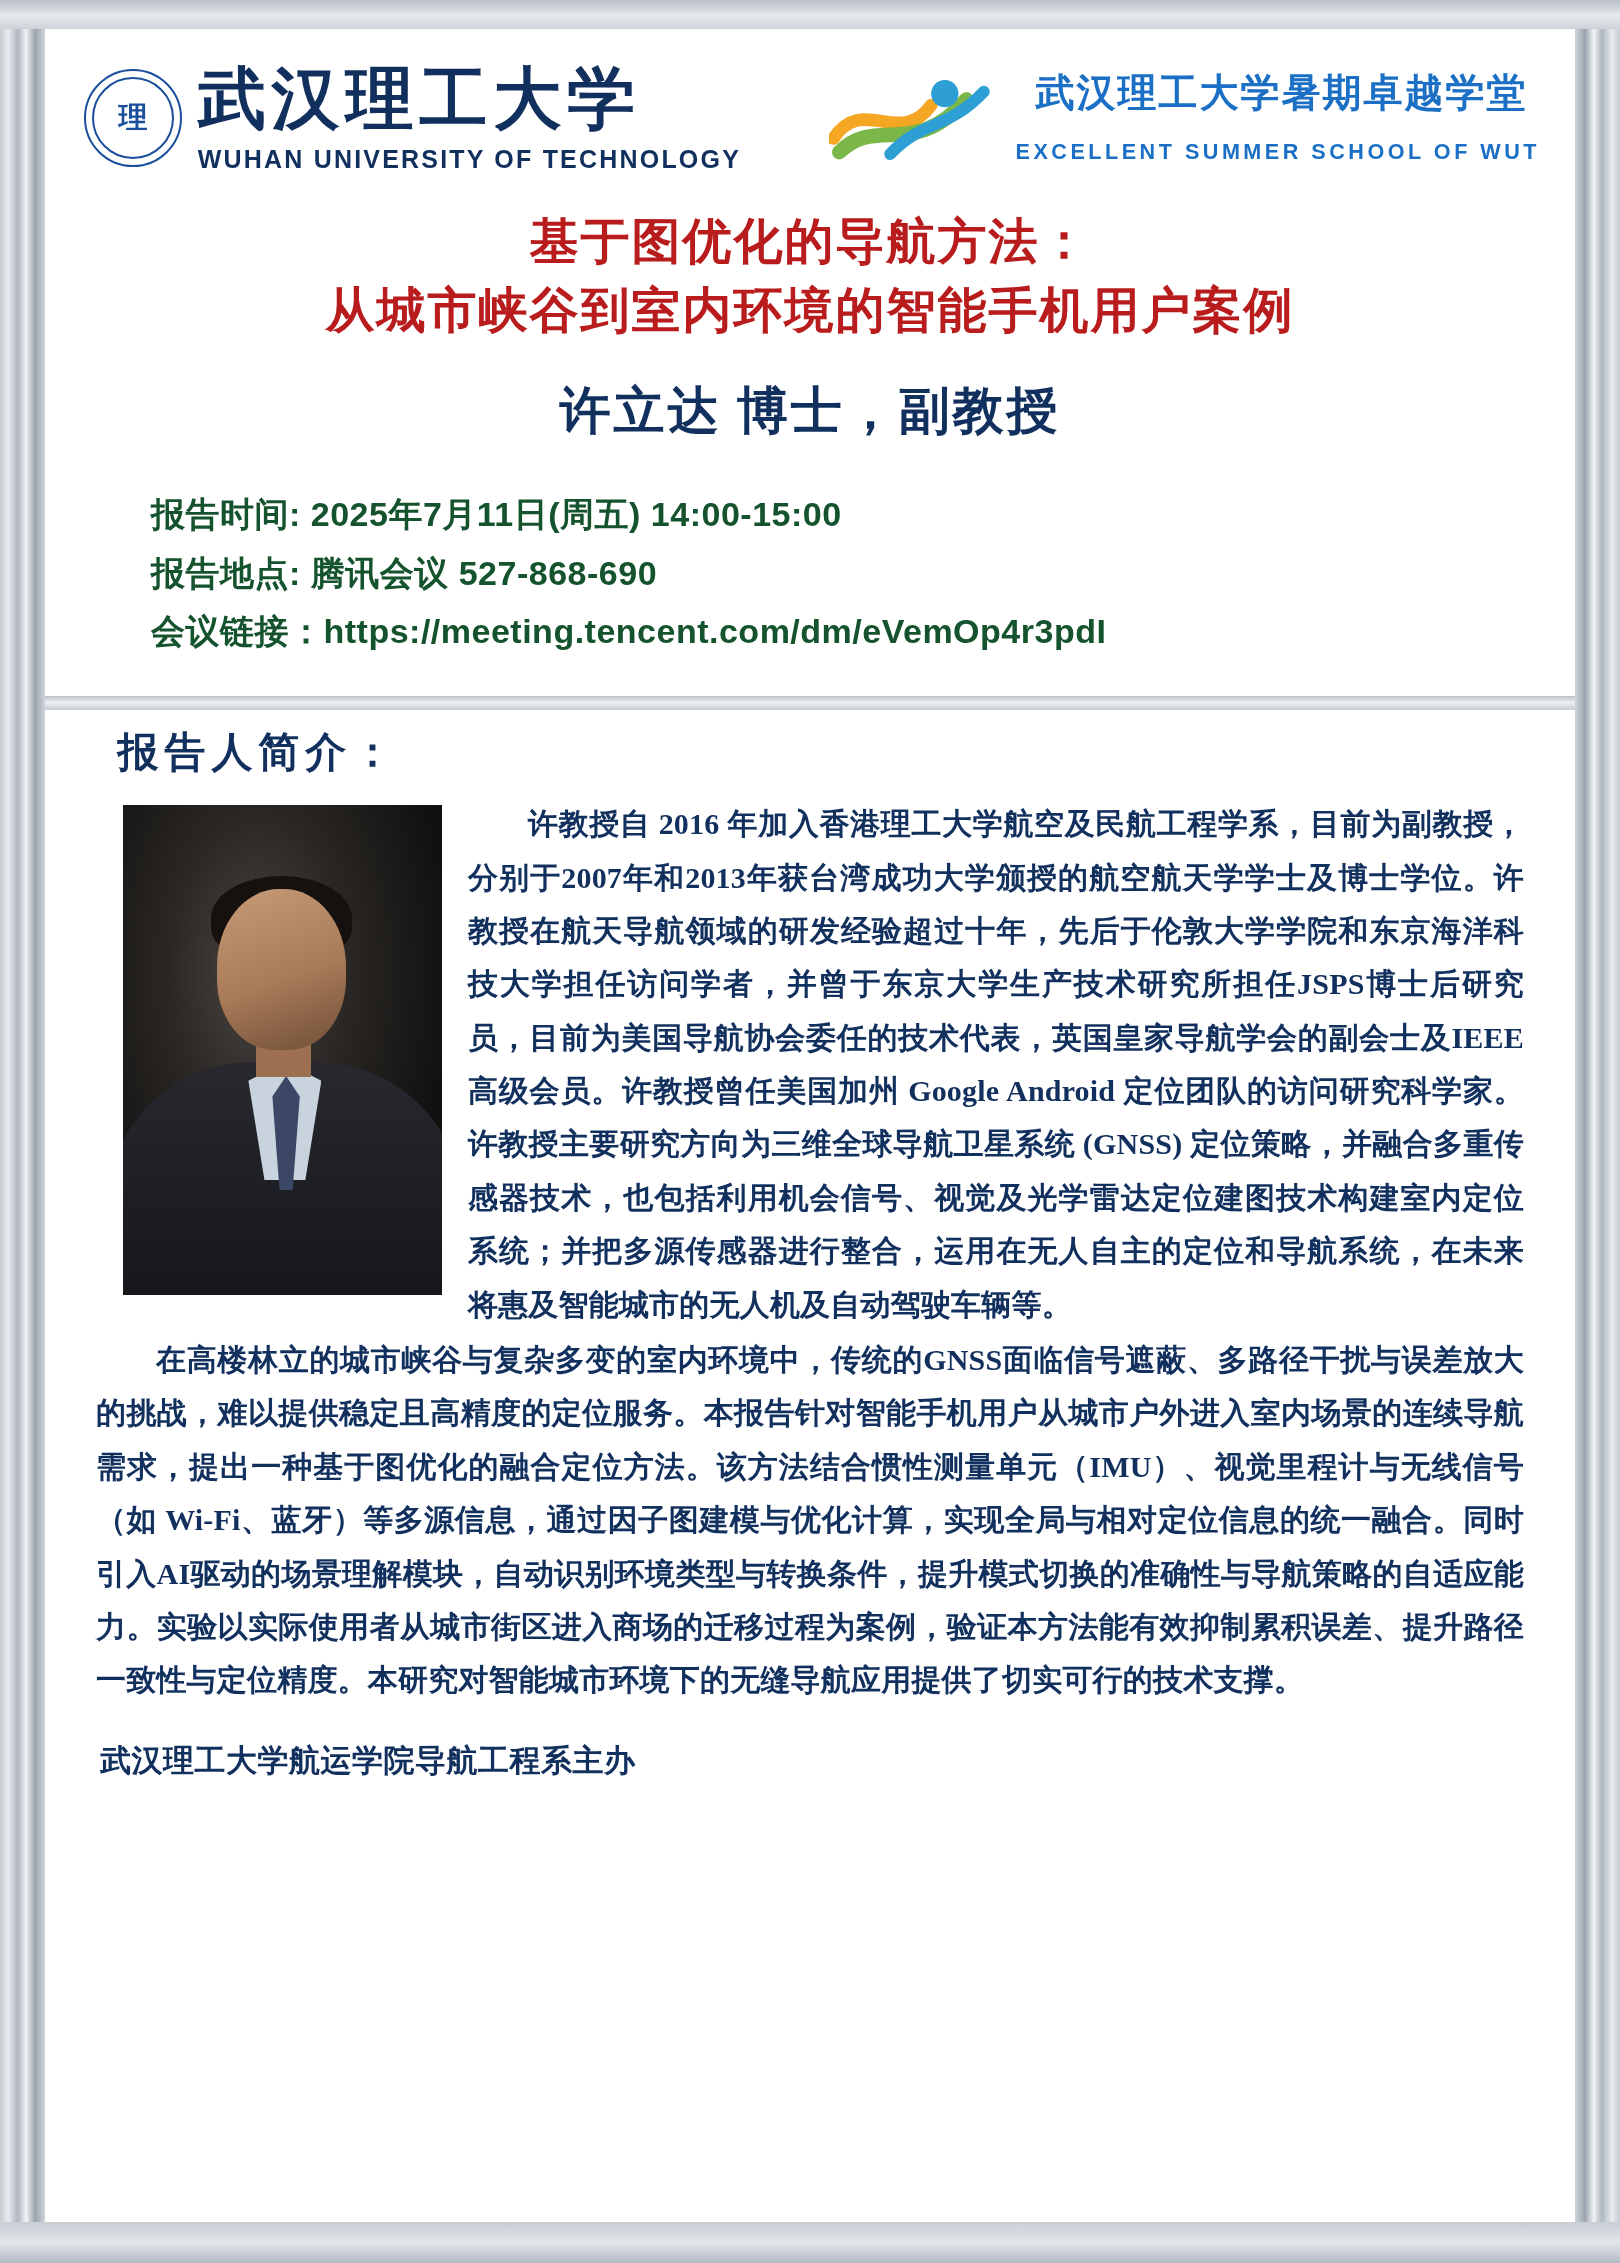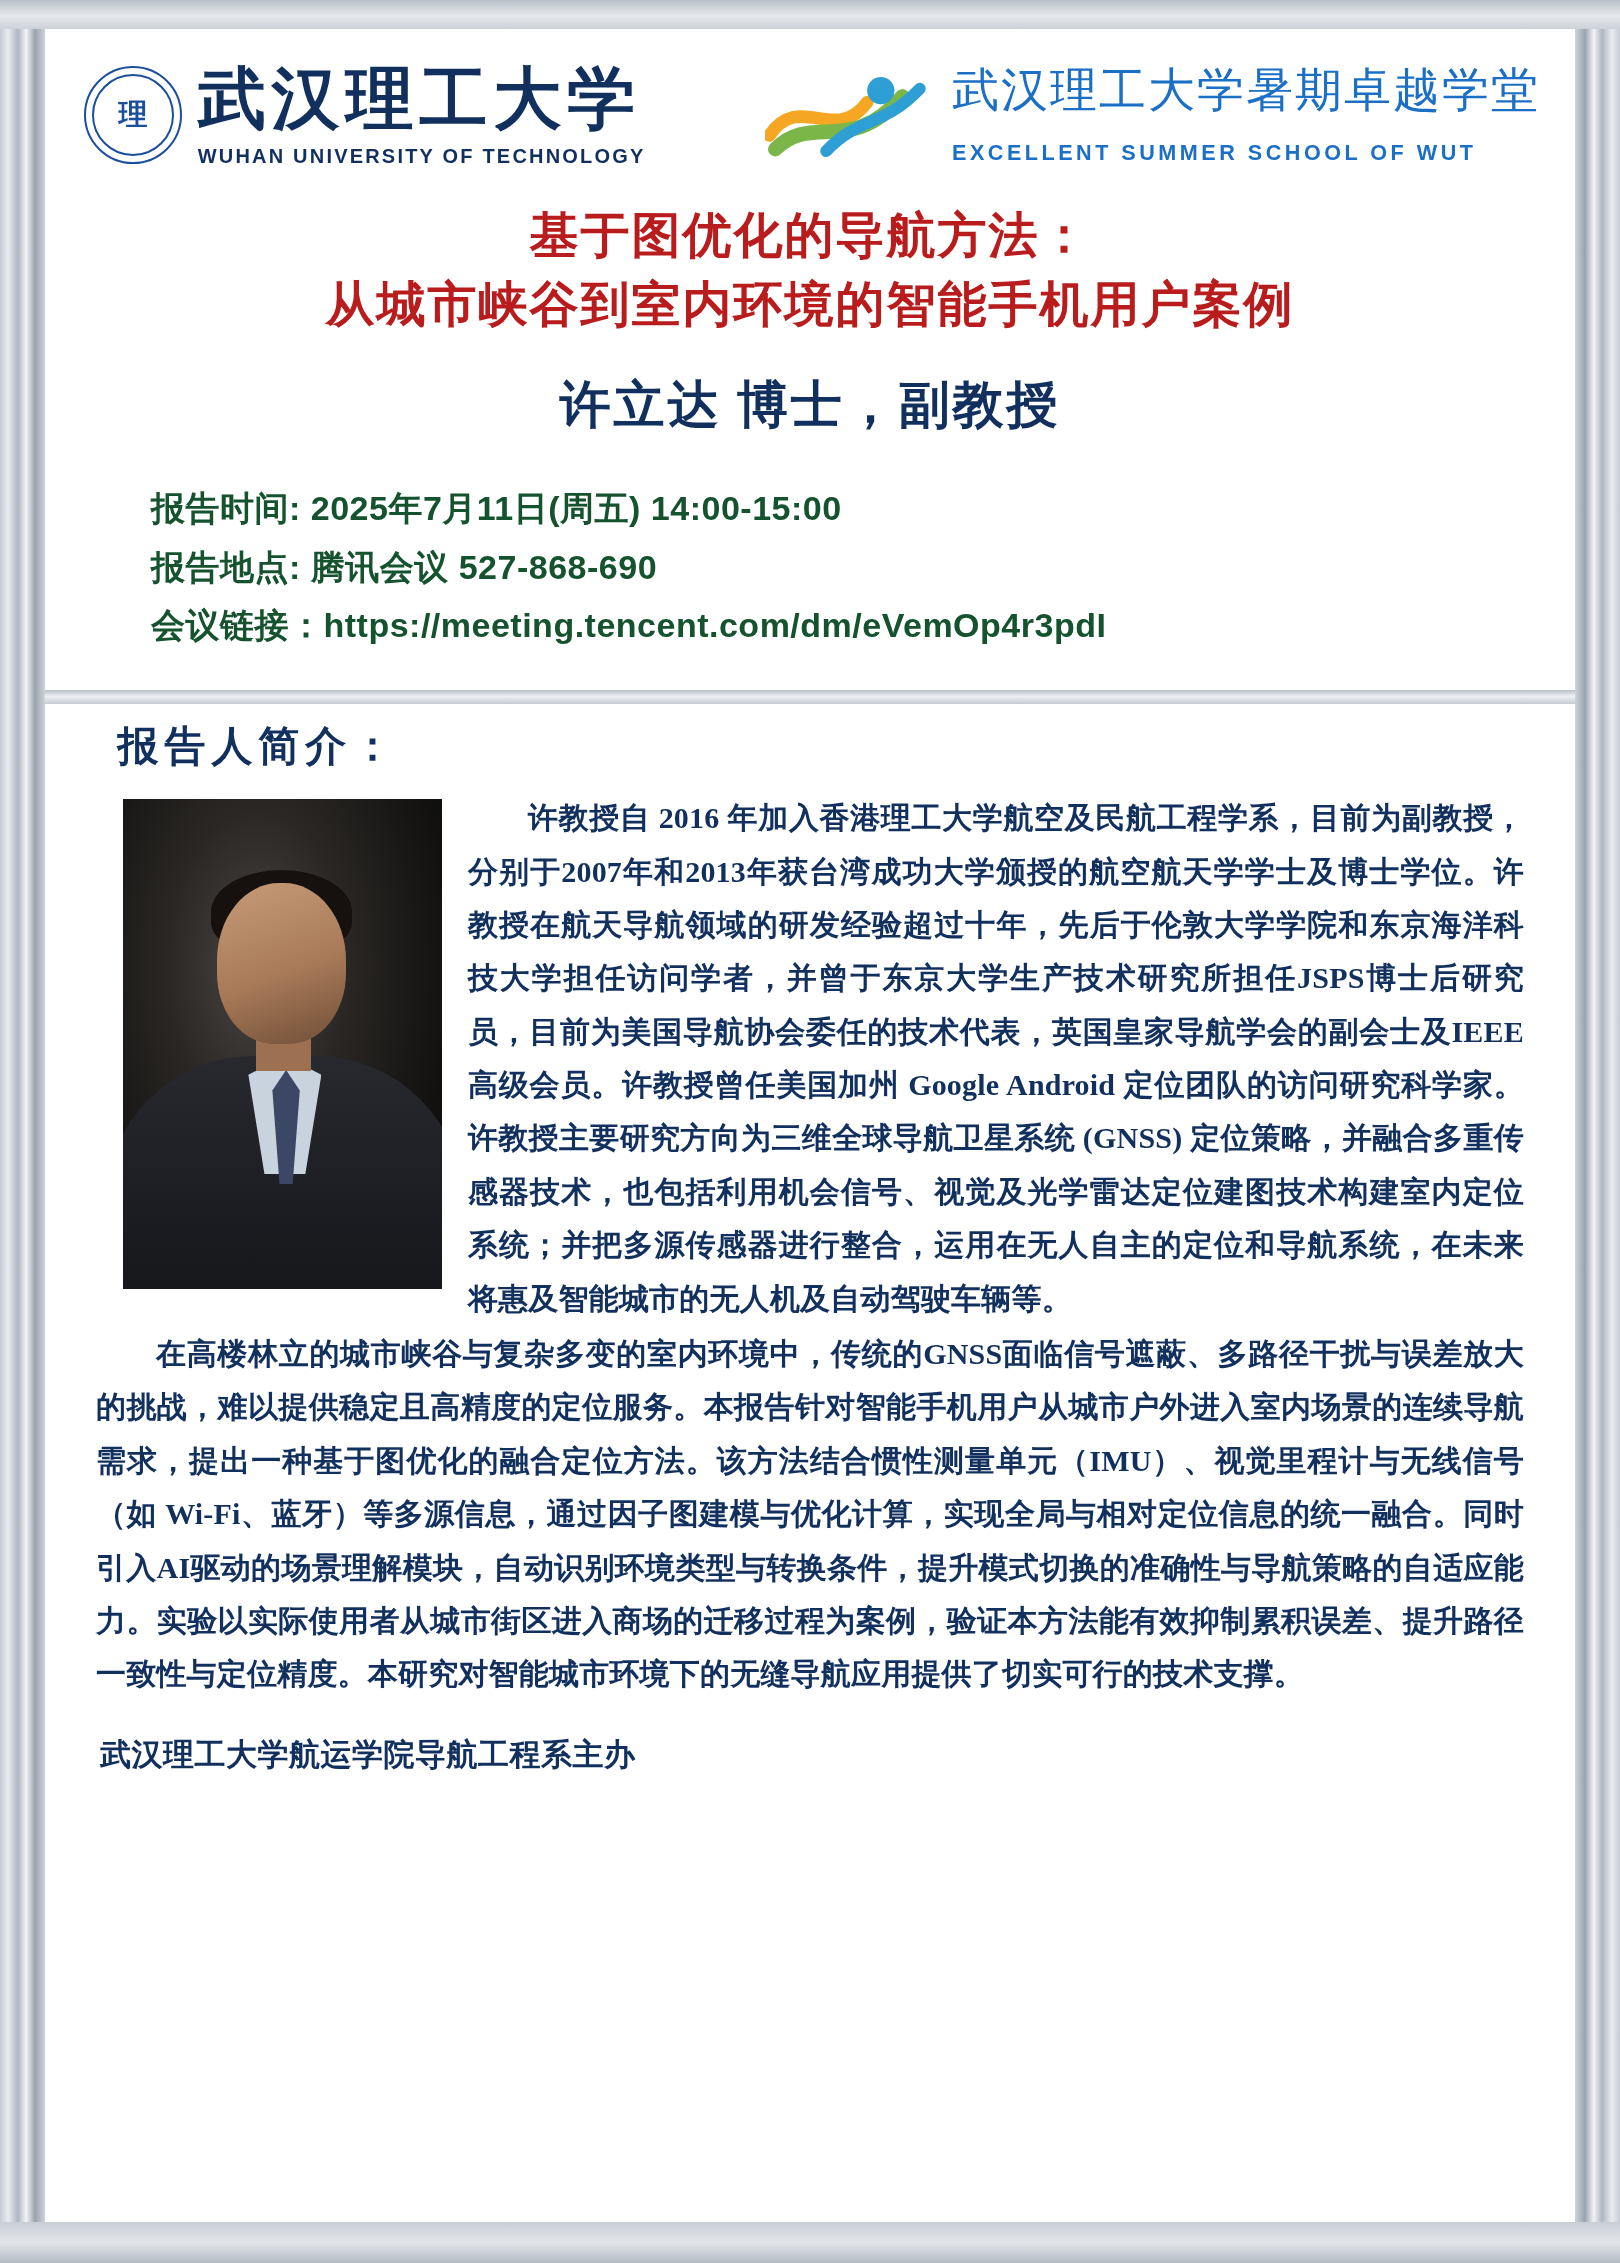--- a/index.html
+++ b/index.html
@@ -108,21 +108,21 @@
   }
   .uni-cn {
     font-family: "Liberation Serif", "DejaVu Serif", serif;
     font-size: 68px;
     font-weight: bold;
     color: #12305e;
     letter-spacing: 5.9px;
     line-height: 1.1;
   }
   .uni-en {
-    font-size: 20px;
+    font-size: 25px;
     font-weight: bold;
     color: #12305e;
     letter-spacing: 2.2px;
     margin-top: 7.8px;
   }
 
   .logo-right {
     display: flex;
     align-items: center;
     gap: 13.7px;
@@ -133,25 +133,26 @@
     width: 173px;
     height: 84px;
     flex: 0 0 auto;
   }
   .school-names {
     display: flex;
     flex-direction: column;
     justify-content: center;
   }
   .school-cn {
-    font-size: 47px;
-    font-weight: normal;
+    font-size: 39px;
+    font-weight: bold;
     color: #1b6fc4;
     letter-spacing: 2px;
     line-height: 1.15;
+    margin-left: 20px;
   }
   .school-en {
     font-size: 21.6px;
     font-weight: bold;
     color: #1b6fc4;
     letter-spacing: 3.5px;
     margin-top: 23px;
   }
 
   

